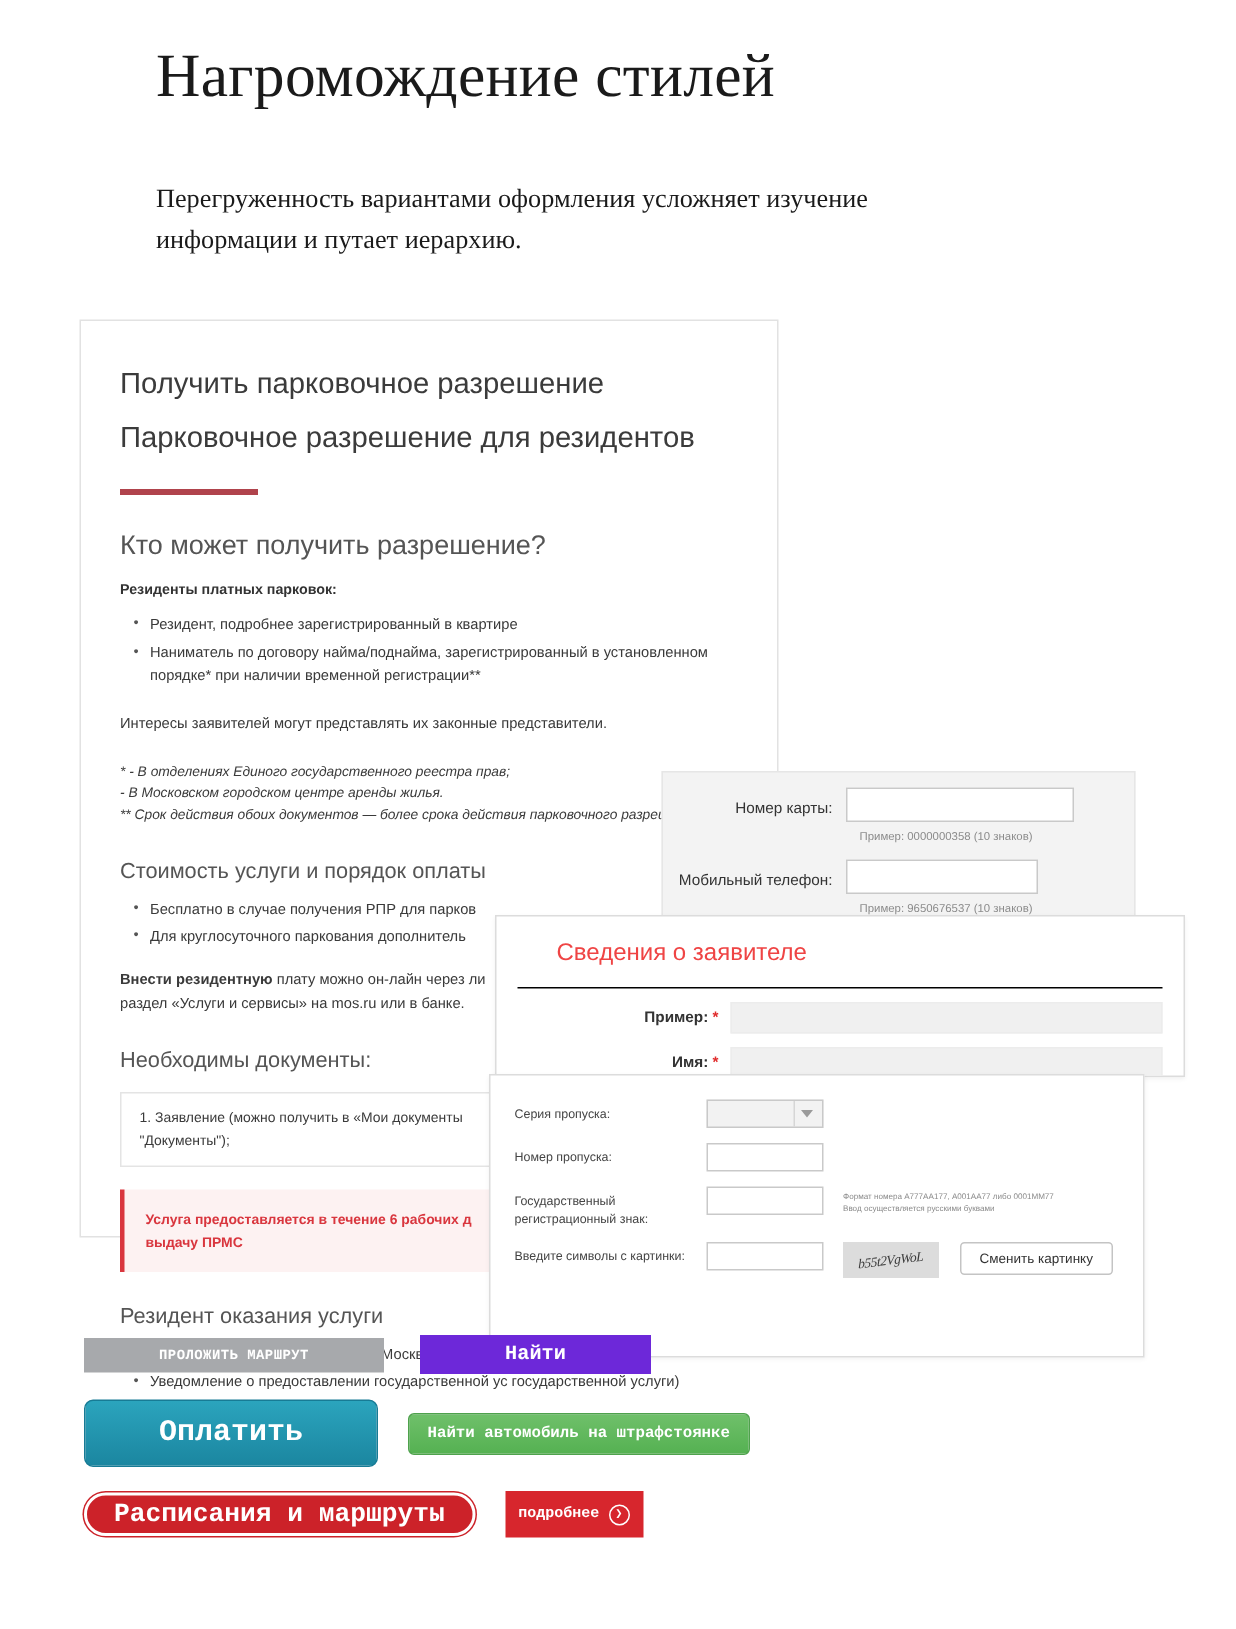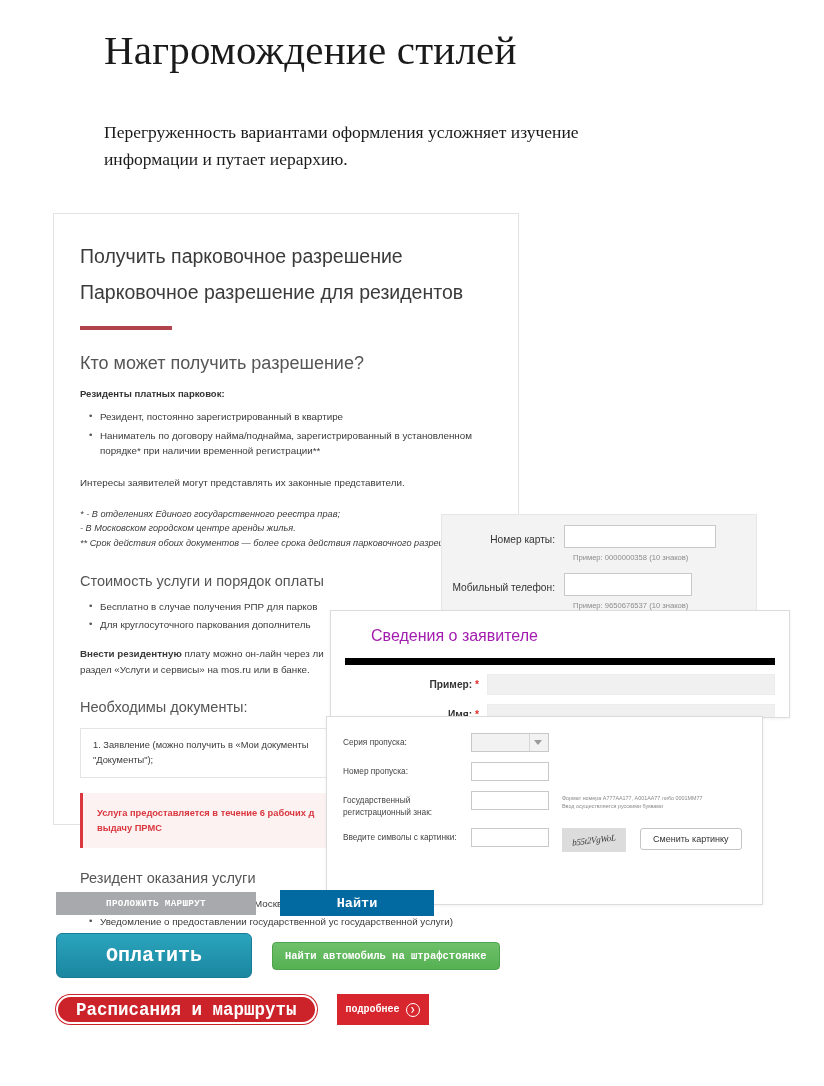--- a/index.html
+++ b/index.html
@@ -202,23 +202,23 @@
     width: 460px;
     height: 108px;
     background: #ffffff;
     border: 1px solid #dcdcdc;
     box-sizing: border-box;
     overflow: hidden;
     box-shadow: 0 1px 3px rgba(0,0,0,0.06);
   }
   .ov2-title {
     font-size: 16px;
-    color: #a21caf;
+    color: #ef4444;
     padding: 16px 0 13px 26px;
-    border-bottom: 7px solid #000000;
+    border-bottom: 1px solid #000000;
     margin: 0 14px;
   }
   .ov2row {
     display: flex;
     align-items: center;
     padding: 9px 0 0 0;
   }
   .ov2row .fl {
     width: 156px;
     text-align: right;
@@ -347,21 +347,21 @@
     width: 200px; height: 23px;
     background: #a7a9ac;
     color: #fff;
     font-size: 9.3px;
     font-weight: bold;
     letter-spacing: 0.3px;
     display: flex; align-items: center; justify-content: center;
   }
   .b-find {
     width: 154px; height: 26px;
-    background: #0369a1;
+    background: #6d28d9;
     color: #fff;
     font-size: 13.5px;
     font-weight: bold;
     display: flex; align-items: center; justify-content: center;
     margin-left: 24px;
   }
   .b-pay {
     width: 196px; height: 45px;
     background: linear-gradient(to bottom, #2ba4bd 0%, #1b86a0 100%);
     border: 1px solid #177b95;
@@ -430,21 +430,21 @@
   <div class="card-inner">
 
     <div class="svc-title">Получить парковочное разрешение</div>
     <div class="svc-title2">Парковочное разрешение для резидентов</div>
     <div class="red-rule"></div>
 
     <div class="h-who">Кто может получить разрешение?</div>
     <div class="lbl-bold">Резиденты платных парковок:</div>
 
     <ul class="b">
-      <li>Резидент, постоянно зарегистрированный в квартире</li>
+      <li>Резидент, подробнее зарегистрированный в квартире</li>
       <li>Наниматель по договору найма/поднайма, зарегистрированный в установленном порядке* при наличии временной регистрации**</li>
     </ul>
 
     <p class="p-note">Интересы заявителей могут представлять их законные представители.</p>
 
     <div class="p-ital">
       <div>* - В отделениях Единого государственного реестра прав;</div>
       <div>- В Московском городском центре аренды жилья.</div>
       <div>** Срок действия обоих документов — более срока действия парковочного разрешения.</div>
     </div>

